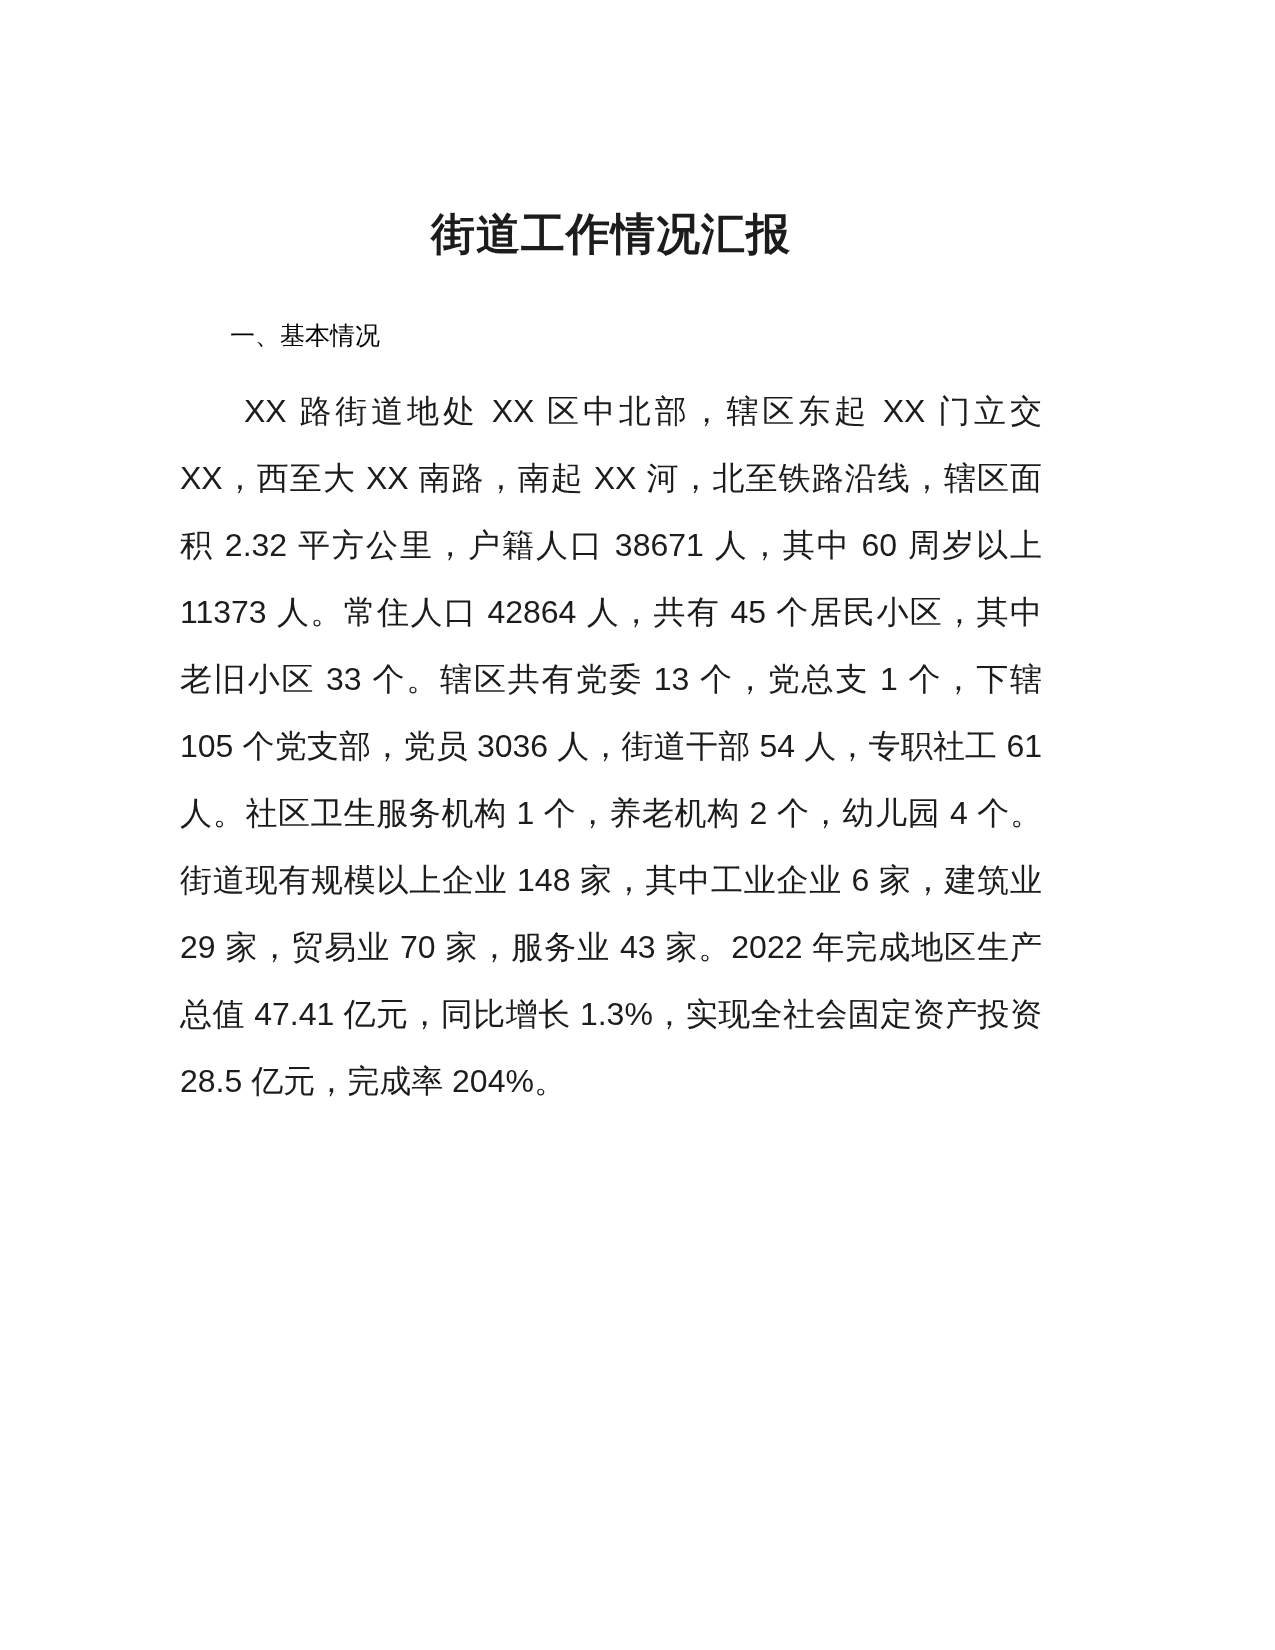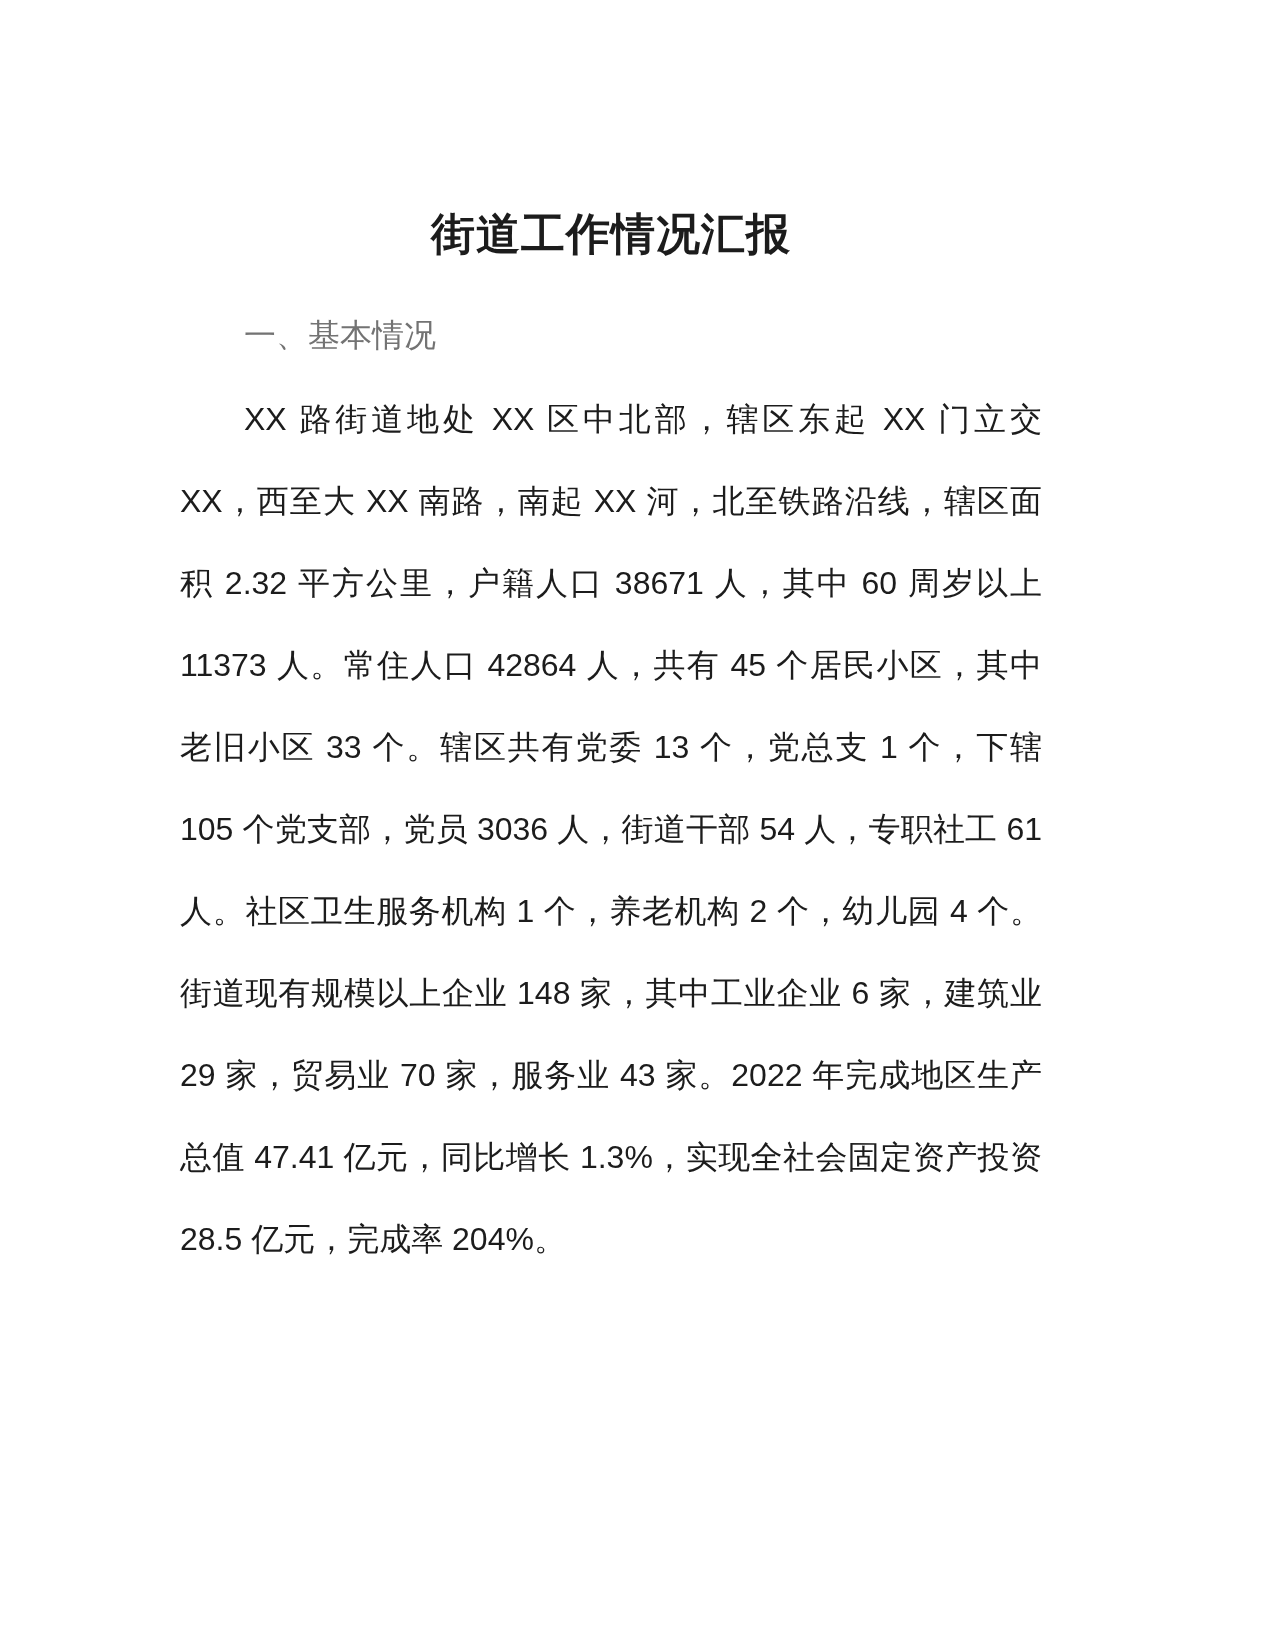--- a/index.html
+++ b/index.html
@@ -24,31 +24,31 @@
     margin: 0 0 44px 0;
     font-size: 44px;
     font-weight: 600;
     text-align: center;
     line-height: 1.3;
     letter-spacing: 1px;
     color: #1c1c1c;
   }
   .section-heading {
     margin: 0 0 14px 0;
-    font-size: 32px;
+    font-size: 25px;
     font-weight: 400;
     line-height: 58px;
     text-indent: 2em;
-    color: #737373;
+    color: #000000;
   }
   .para {
     margin: 0 0 14px 0;
     font-size: 32px;
     font-weight: 400;
-    line-height: 82px;
+    line-height: 67px;
     text-align: justify;
     text-indent: 2em;
     color: #1c1c1c;
   }
 </style>
 </head>
 <body>
 
 <div class="page">
   <h1 class="doc-title">街道工作情况汇报</h1>

